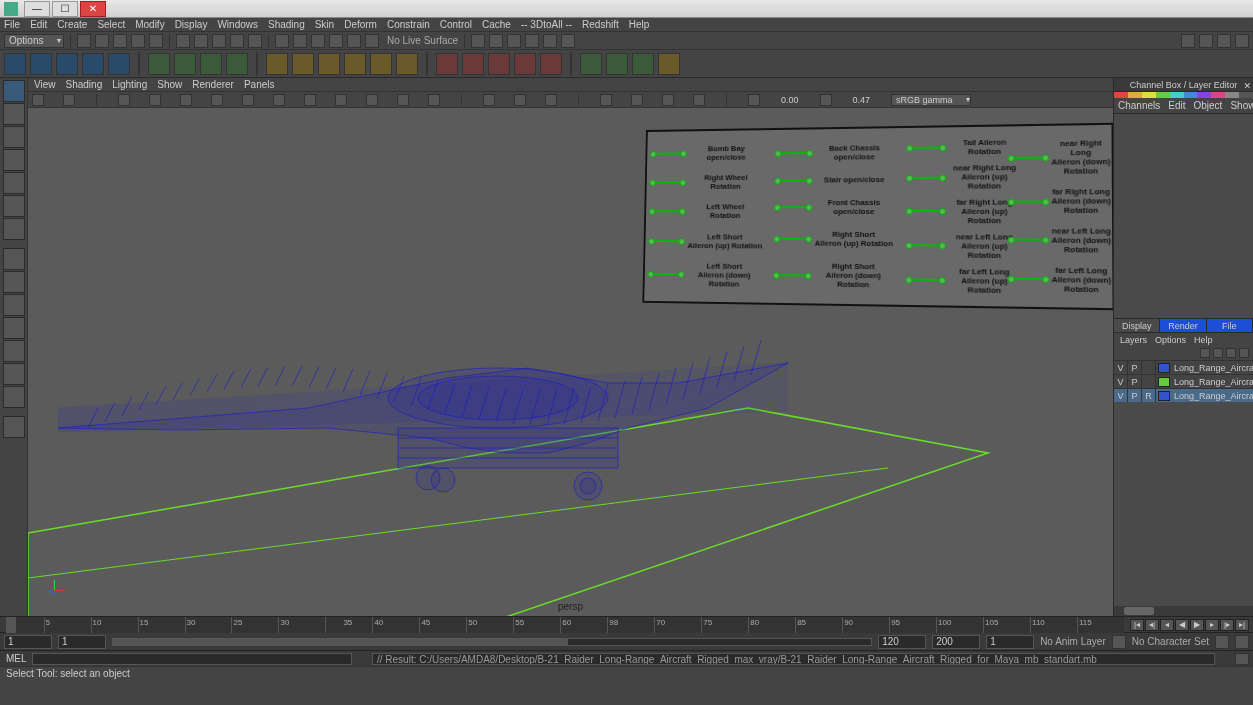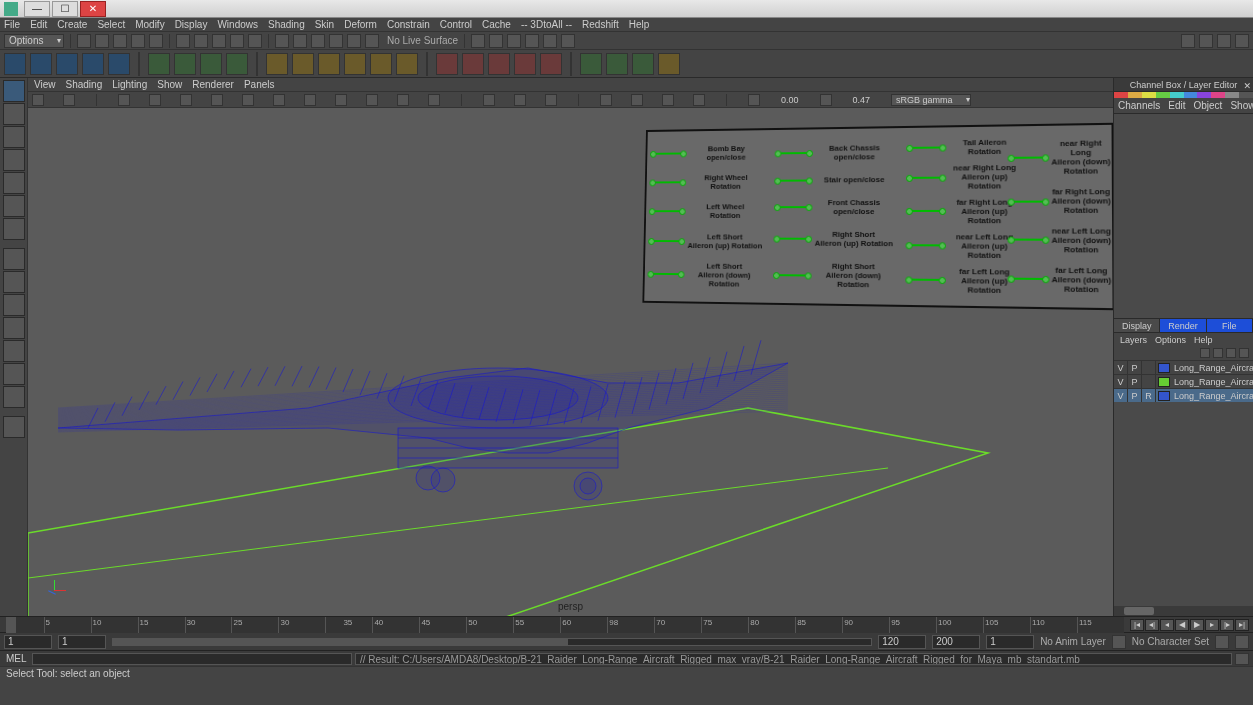--- a/index.html
+++ b/index.html
@@ -88,21 +88,21 @@
 .timeline .pb div{width:14px;height:12px;background:#555;border:1px solid #222;color:#ccc;font-size:8px;text-align:center;line-height:10px;}
 .rangebar{height:18px;background:#3a3a3a;display:flex;align-items:center;gap:6px;padding:0 4px;border-top:1px solid #222;}
 .rangebar .fld{width:48px;height:14px;background:#2a2a2a;border:1px solid #555;color:#ccc;font-size:10px;padding-left:3px;line-height:12px;}
 .rangebar .slider{flex:1;height:8px;background:#2a2a2a;position:relative;border:1px solid #555;}
 .rangebar .slider .rng{position:absolute;left:0;top:0;bottom:0;width:60%;background:#555;}
 .rangebar .txt{color:#aaa;font-size:10px;}
 .rangebar .ib{width:14px;height:14px;background:#555;border:1px solid #333;}
 .cmdline{height:16px;background:#3a3a3a;display:flex;align-items:center;border-top:1px solid #222;}
 .cmdline .lbl{width:32px;padding-left:6px;color:#ccc;font-size:10px;}
 .cmdline .in{width:320px;height:12px;background:#2a2a2a;border:1px solid #555;}
-.cmdline .out{flex:1;height:12px;background:#2a2a2a;border:1px solid #555;margin:0 3px;color:#999;font-size:10px;padding-left:4px;line-height:12px;overflow:hidden;white-space:nowrap;}
+.cmdline .out{flex:1;height:12px;background:#2a2a2a;border:1px solid #555;margin:0 20px;color:#999;font-size:10px;padding-left:4px;line-height:12px;overflow:hidden;white-space:nowrap;}
 .cmdline .ib{width:14px;height:12px;background:#555;border:1px solid #333;margin-right:4px;}
 .helpline{height:14px;background:#444;color:#ccc;font-size:10px;padding-left:6px;line-height:14px;border-top:1px solid #333;}
 </style>
 </head>
 <body>
 
 <div class="titlebar">
   <div class="icon"></div>
   <div class="winbtns">
     <div class="min">—</div>

